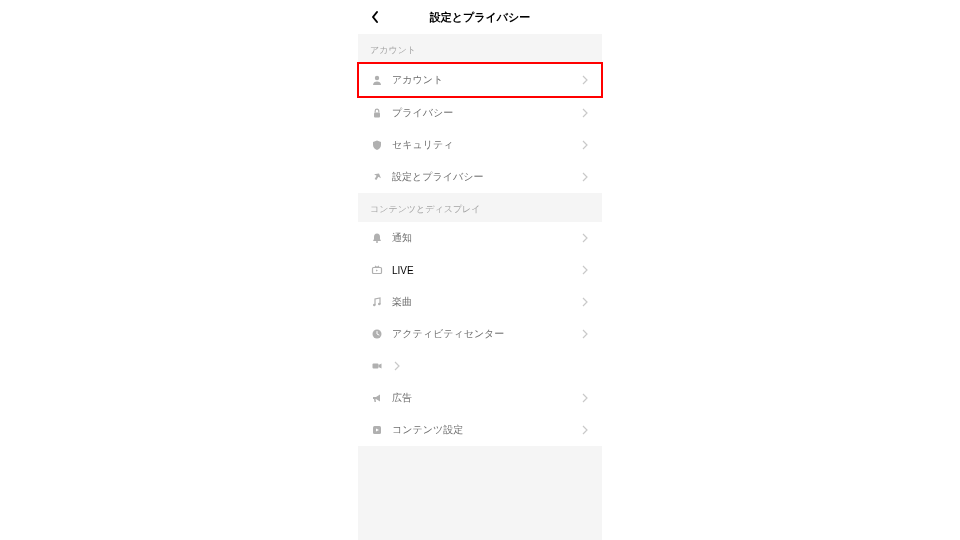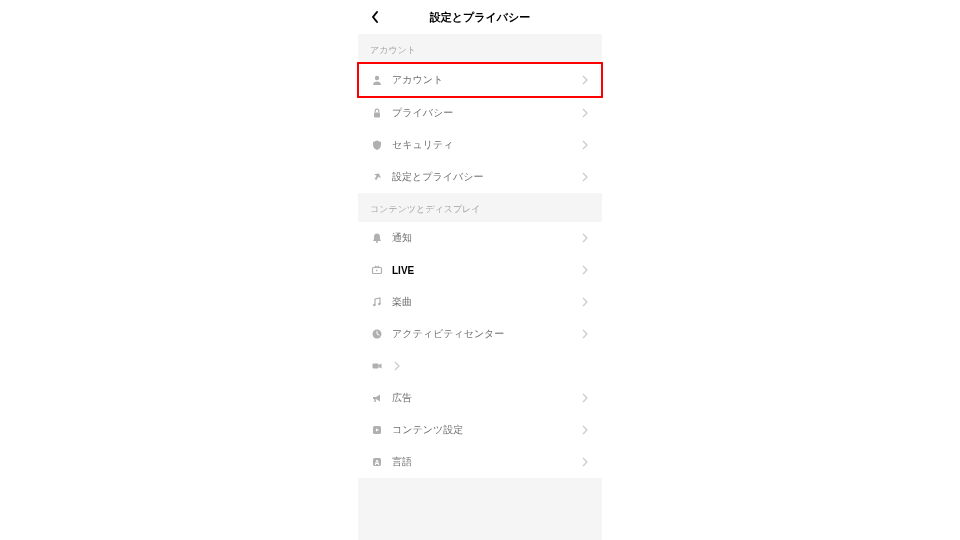--- a/index.html
+++ b/index.html
@@ -71,21 +71,21 @@
       align-items: center;
       justify-content: center;
       color: #b0b0b0;
     }
     .item-label {
       flex: 1;
       font-size: 10px;
       color: #6e6e6e;
     }
     .item-label.bold {
-      font-weight: 700;
+      font-weight: 400;
       color: #000;
     }
     .item-chevron {
       width: 10px;
       height: 10px;
       display: flex;
       align-items: center;
       justify-content: center;
       color: #c9c9c9;
     }
@@ -268,28 +268,14 @@
           </svg>
       </span>
       <span class="item-label">コンテンツ設定</span>
       <span class="item-chevron">
         <svg width="6" height="10" viewBox="0 0 6 10">
             <path d="M1 1 L5 5 L1 9" stroke="#c9c9c9" stroke-width="1.2" fill="none"></path>
           </svg>
       </span>
     </div>
 
-    <div class="list-item">
-      <span class="item-icon">
-        <svg width="12" height="12" viewBox="0 0 12 12">
-            <rect x="2" y="2" width="8" height="8" rx="1.5" fill="#b0b0b0"></rect>
-            <text x="6" y="8.5" font-size="7" text-anchor="middle" fill="#fff" font-weight="bold">A</text>
-          </svg>
-      </span>
-      <span class="item-label">言語</span>
-      <span class="item-chevron">
-        <svg width="6" height="10" viewBox="0 0 6 10">
-            <path d="M1 1 L5 5 L1 9" stroke="#c9c9c9" stroke-width="1.2" fill="none"></path>
-          </svg>
-      </span>
-    </div>
   </div>
 </div>
 
 </body></html>

